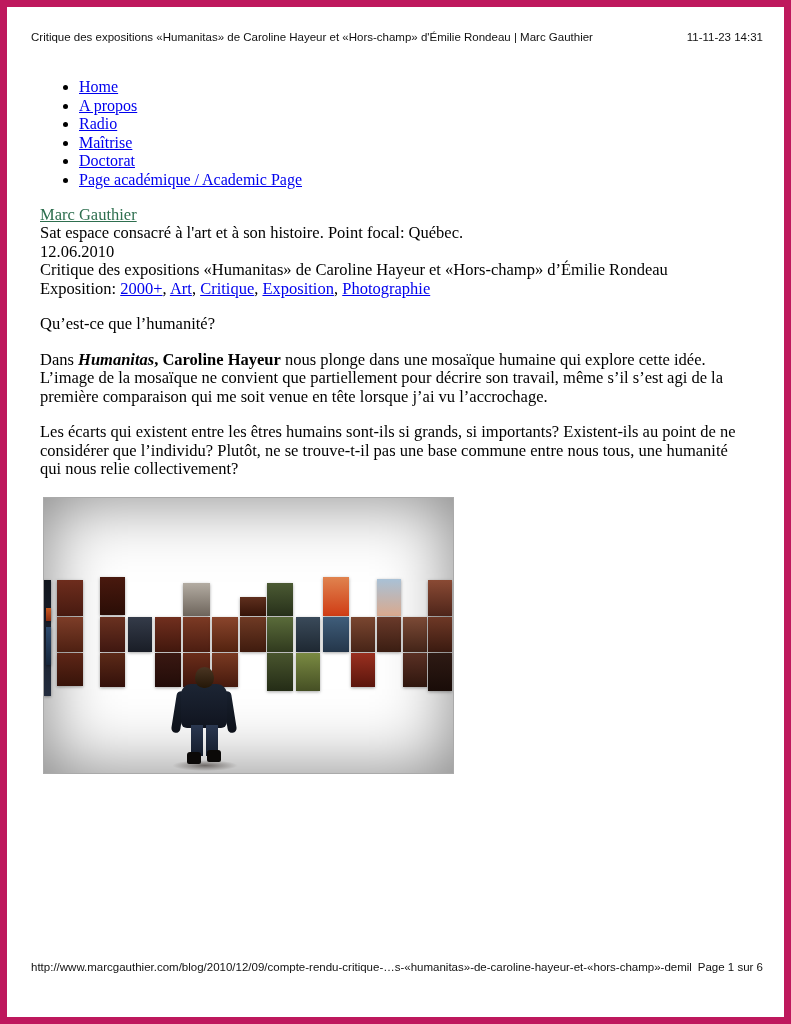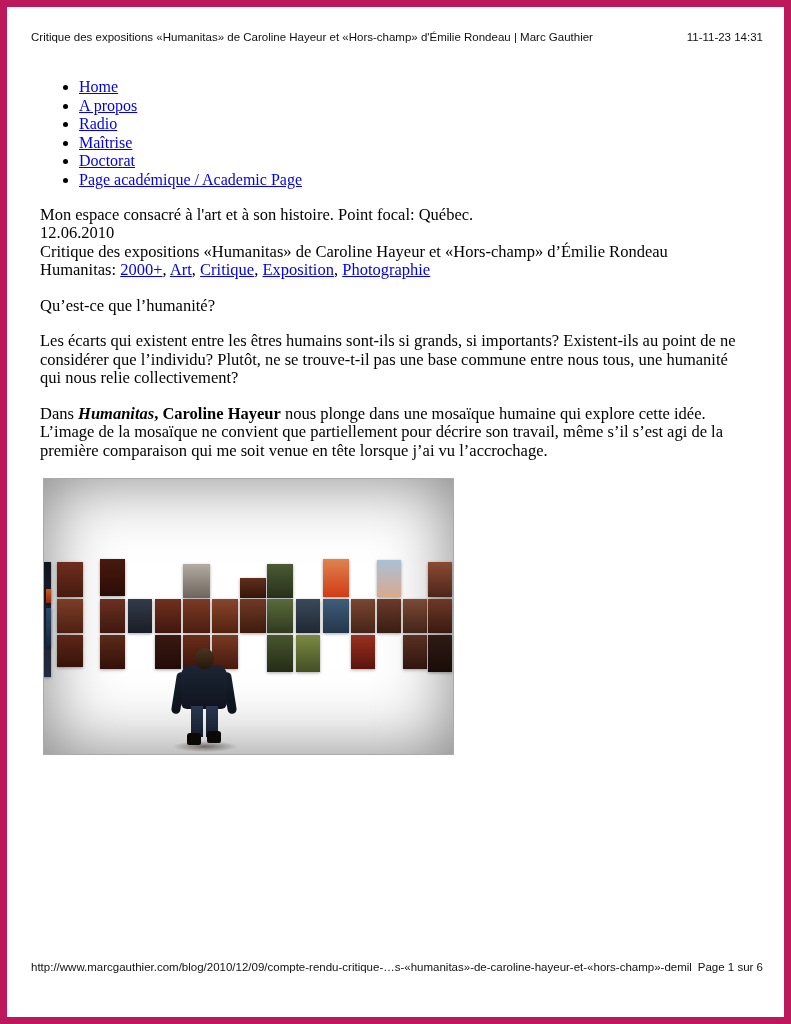--- a/index.html
+++ b/index.html
@@ -75,29 +75,32 @@
     <ul class="nav" id="nav">
         <li><a href="#">Home</a></li>
         <li><a href="#">A propos</a></li>
         <li><a href="#">Radio</a></li>
         <li><a href="#">Maîtrise</a></li>
         <li><a href="#">Doctorat</a></li>
         <li><a href="#">Page académique / Academic Page</a></li>
       </ul>
 
     <div class="infoblock">
-      <div>Mon espace consacré à l'art et à son histoire. Point focal: Québec.</div>
+      <div>
+        <a class="green" href="#">Marc Gauthier</a>
+      </div>
+      <div>Sat espace consacré à l'art et à son histoire. Point focal: Québec.</div>
       <div>12.06.2010</div>
       <div>Critique des expositions «Humanitas» de Caroline Hayeur et «Hors-champ» d’Émilie Rondeau</div>
-      <div><span>Humanitas: </span><span id="cats"><a href="#">2000+</a>, <a href="#">Art</a>, <a href="#">Critique</a>, <a href="#">Exposition</a>, <a href="#">Photographie</a></span></div>
+      <div><span>Exposition: </span><span id="cats"><a href="#">2000+</a>, <a href="#">Art</a>, <a href="#">Critique</a>, <a href="#">Exposition</a>, <a href="#">Photographie</a></span></div>
     </div>
 
     <p>Qu’est-ce que l’humanité?</p>
+    <p><span>Dans </span><b><i>Humanitas</i></b><b>, Caroline Hayeur</b><span> nous plonge dans une mosaïque humaine qui explore cette idée. L’image de la mosaïque ne convient que partiellement pour décrire son travail, même s’il s’est agi de la première comparaison qui me soit venue en tête lorsque j’ai vu l’accrochage.</span></p>
     <p>Les écarts qui existent entre les êtres humains sont-ils si grands, si importants? Existent-ils au point de ne considérer que l’individu? Plutôt, ne se trouve-t-il pas une base commune entre nous tous, une humanité qui nous relie collectivement?</p>
-    <p><span>Dans </span><b><i>Humanitas</i></b><b>, Caroline Hayeur</b><span> nous plonge dans une mosaïque humaine qui explore cette idée. L’image de la mosaïque ne convient que partiellement pour décrire son travail, même s’il s’est agi de la première comparaison qui me soit venue en tête lorsque j’ai vu l’accrochage.</span></p>
 
     <div class="photo">
       <div id="tiles">
           <div class="tile" style="left: 0%; top: 30%; width: 1.8%; height: 42%; background: linear-gradient(rgb(17, 21, 29), rgb(35, 44, 62));"></div>
           <div class="tile" style="left: 0.4%; top: 40%; width: 1.2%; height: 5%; background: linear-gradient(rgb(200, 88, 30), rgb(138, 44, 16));"></div>
           <div class="tile" style="left: 0.4%; top: 47%; width: 1.2%; height: 14%; background: linear-gradient(rgb(44, 74, 110), rgb(22, 37, 58));"></div>
           <div class="tile" style="left: 3.2%; top: 30%; width: 6.3%; height: 13%; background: linear-gradient(rgb(110, 45, 29), rgb(71, 26, 16));"></div>
           <div class="tile" style="left: 3.2%; top: 43.6%; width: 6.3%; height: 12.4%; background: linear-gradient(rgb(125, 61, 40), rgb(78, 32, 18));"></div>
           <div class="tile" style="left: 3.2%; top: 56.6%; width: 6.3%; height: 11.8%; background: linear-gradient(rgb(94, 38, 23), rgb(55, 19, 9));"></div>
           <div class="tile" style="left: 13.6%; top: 29%; width: 6.3%; height: 13.6%; background: linear-gradient(rgb(73, 25, 14), rgb(42, 13, 6));"></div>

